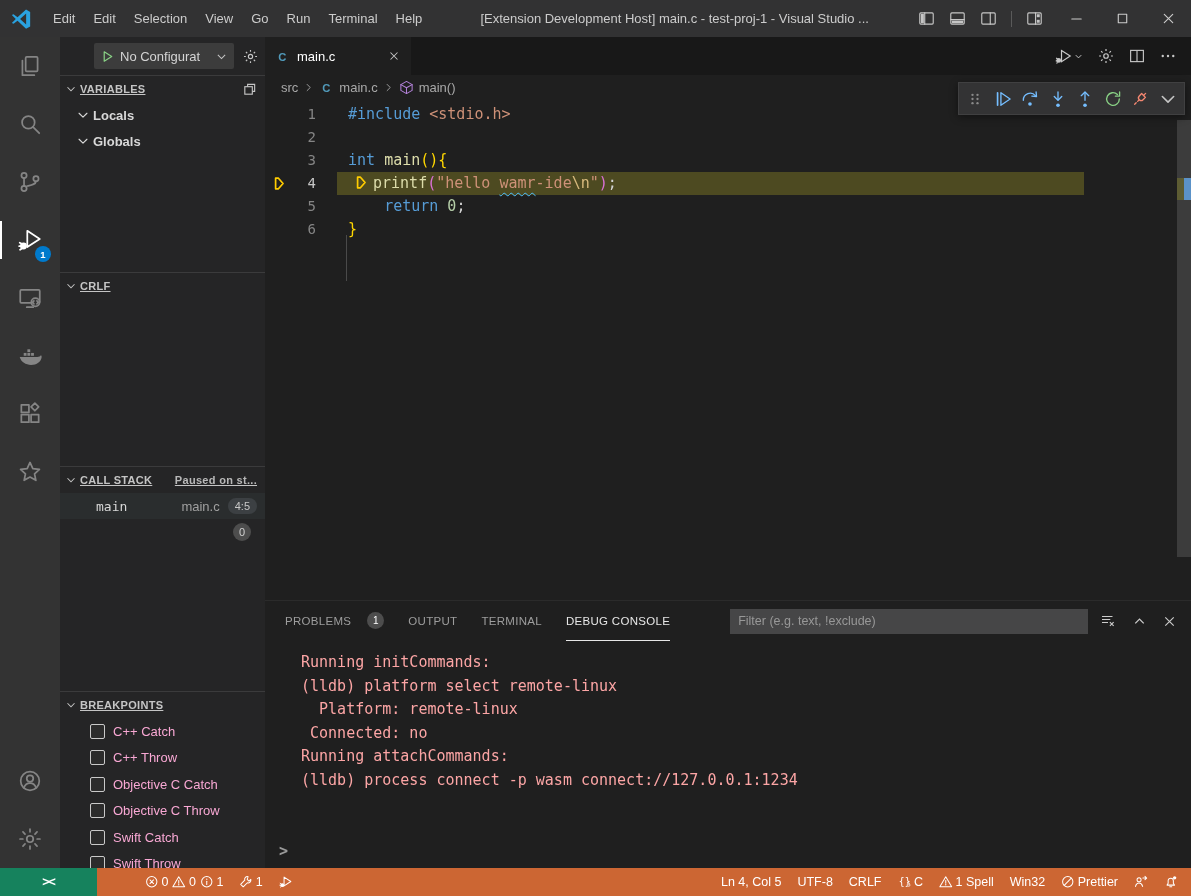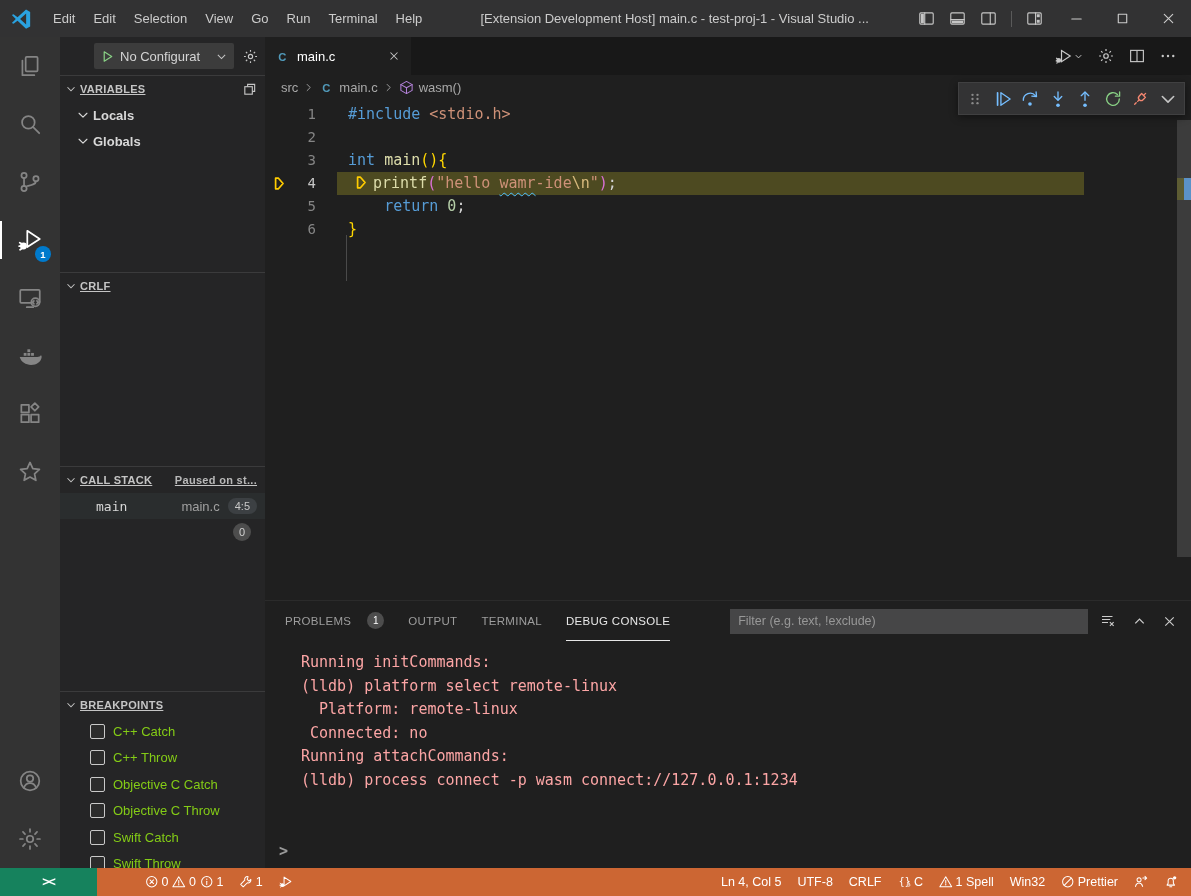--- a/index.html
+++ b/index.html
@@ -43,21 +43,21 @@
   .sec-header .hdr-action{margin-left:auto;color:#c5c5c5;}
   .sec-status{margin-left:auto;font-size:11px;color:#b9b9b9;font-weight:bold;white-space:nowrap;}
   .tree-row{height:26px;flex:none;display:flex;align-items:center;gap:3px;padding-left:16px;font-weight:600;color:#d8d8d8;box-sizing:border-box;}
   .tree-row.selected{background:#04395e;border:1px solid #007fd4;}
   .stack-frame{height:26px;display:flex;align-items:center;background:#2a2d2e;padding:0 8px 0 36px;}
   .stack-frame .fn{font-family:"DejaVu Sans Mono","Liberation Mono",monospace;font-size:13px;color:#d8d8d8;}
   .stack-frame .file{margin-left:auto;color:#a0a0a0;}
   .pill{margin-left:8px;background:#3c4043;color:#c8c8c8;font-size:11px;border-radius:9px;padding:2px 7px;}
   .zero-row{height:26px;display:flex;align-items:center;justify-content:flex-end;padding-right:14px;}
   .circle-badge{width:18px;height:18px;border-radius:50%;background:#4d4d4d;color:#d0d0d0;font-size:11px;display:flex;align-items:center;justify-content:center;}
-  .bp-row{height:26.5px;flex:none;display:flex;align-items:center;gap:8px;padding-left:30px;color:#84cc16;}
+  .bp-row{height:26.5px;flex:none;display:flex;align-items:center;gap:8px;padding-left:30px;color:#f9a8d4;}
   .cb{width:13px;height:13px;border:1.5px solid #c9c9c9;border-radius:2px;background:#2c2c2c;flex:none;}
 
   
   .editor{position:absolute;left:265px;right:0;top:37px;height:563px;background:#1f1f1f;}
   .tabbar{height:38px;background:#181818;display:flex;align-items:stretch;}
   .tab{width:146px;background:#1f1f1f;display:flex;align-items:center;gap:7px;padding:0 10px;box-sizing:border-box;font-size:13px;color:#ffffff;}
   .tab .close{margin-left:auto;color:#c5c5c5;}
   .editor-actions{margin-left:auto;display:flex;align-items:center;gap:13px;padding-right:14px;color:#c9c9c9;}
   .breadcrumbs{height:25px;display:flex;align-items:center;gap:5px;padding-left:16px;font-size:13px;color:#a9a9a9;background:#1f1f1f;}
   .code{position:relative;padding-top:3px;font-family:"DejaVu Sans Mono","Liberation Mono",monospace;font-size:15px;}
@@ -472,21 +472,21 @@
           <svg viewBox="0 0 16 16" width="11" height="11" fill="none" stroke="currentColor" stroke-width="1.6" stroke-linecap="round" stroke-linejoin="round">
             <path d="M6 3.5L10.5 8 6 12.5" stroke-width="1.3"></path>
           </svg>
         </span>
         <span class="icon">
           <svg viewBox="0 0 16 16" width="15" height="15" fill="none" stroke="currentColor" stroke-width="1.6" stroke-linecap="round" stroke-linejoin="round">
             <path d="M8 1.5l6 3.4v6.2L8 14.5l-6-3.4V4.9z" stroke="#b180d7" stroke-width="1.1"></path>
             <path d="M2 4.9l6 3.4 6-3.4M8 8.3v6.2" stroke="#b180d7" stroke-width="1.1"></path>
           </svg>
         </span>
-        <span>wasm()</span>
+        <span>main()</span>
       </div>
     <div class="code" id="code">
       <div class="indent-guide"></div>
     <div class="code-line">
           <span class="glyph"></span>
           <span class="lnum">1</span>
           <span class="cl-content"><span class="tok-kw">#include</span><span class="tok-plain"> </span><span class="tok-str">&lt;stdio.h&gt;</span></span>
         </div>
         <div class="code-line">
           <span class="glyph"></span>

